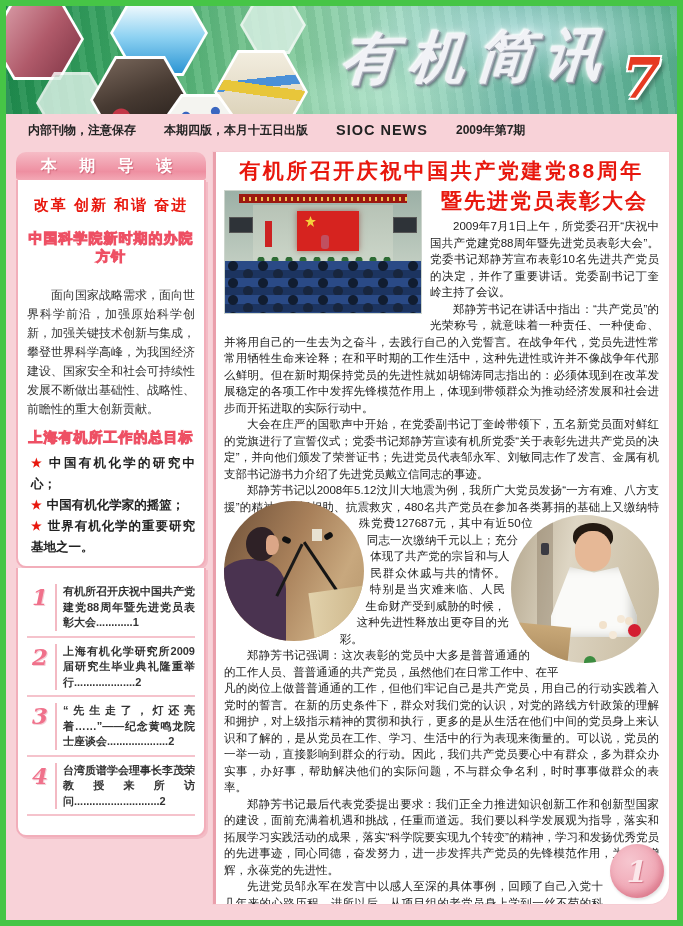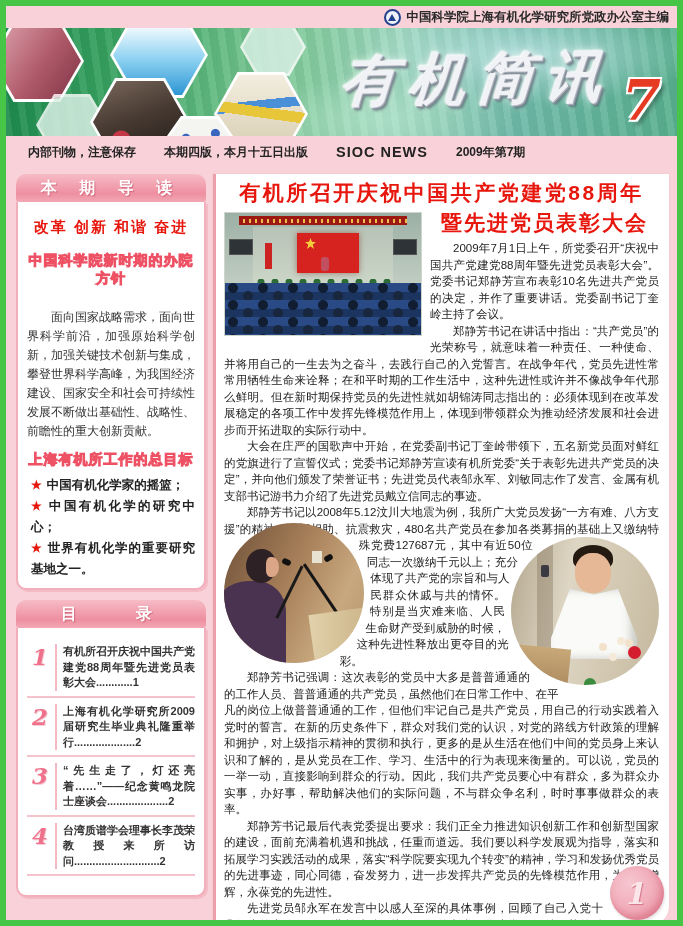--- a/index.html
+++ b/index.html
@@ -157,26 +157,20 @@
     display:flex; align-items:center; justify-content:center;
     box-shadow:inset -3px -4px 7px rgba(205,95,115,.55), 1px 2px 3px rgba(0,0,0,.12);
     text-shadow:1px 1px 1px rgba(200,90,110,.7); }
   .p7{ padding-right:56px; }
 </style>
 </head>
 <body>
 
 <div class="page">
 
-  <div class="pub-line">
-    <span class="cas-logo">
-        <i></i>
-      </span>
-    <span>中国科学院上海有机化学研究所党政办公室主编</span>
-  </div>
 
   <div class="banner">
     <div class="hex hexA">
         <div class="in"></div>
       </div>
     <div class="hex hexB">
         <div class="in"></div>
       </div>
     <div class="hex outline hexF">
         <div class="in"></div>
@@ -207,27 +201,26 @@
   <div class="columns">
 
     <aside class="sidebar">
       <div class="tab">本 期 导 读</div>
       <div class="side-box">
         <div class="slogan">改革 创新 和谐 奋进</div>
         <div class="hollow">中国科学院新时期的办院方针</div>
         <div class="policy">面向国家战略需求，面向世界科学前沿，加强原始科学创新，加强关键技术创新与集成，攀登世界科学高峰，为我国经济建设、国家安全和社会可持续性发展不断做出基础性、战略性、前瞻性的重大创新贡献。</div>
         <div class="hollow">上海有机所工作的总目标</div>
         <ul class="goals">
+          <li><span class="star">★</span><span>中国有机化学的研究中心；</span></li>
           <li><span class="star">★</span><span>中国有机化学家的摇篮；</span></li>
-          <li><span class="star">★</span><span>中国有机化学的研究中心；</span></li>
           <li><span class="star">★</span><span>世界有机化学的重要研究基地之一。</span></li>
         </ul>
       </div>
 
-      <div class="tab toc-tab">目　　录</div>
       <div class="side-box">
         <div class="toc-row">
           <div class="toc-num">1</div>
           <div class="toc-entry"><span>有机所召开庆祝中国共产党建党88周年暨先进党员表彰大会</span><span>............</span><span>1</span></div>
         </div>
         <div class="toc-row">
           <div class="toc-num">2</div>
           <div class="toc-entry"><span>上海有机化学研究所2009届研究生毕业典礼隆重举行</span><span>....................</span><span>2</span></div>
         </div>
         <div class="toc-row">

